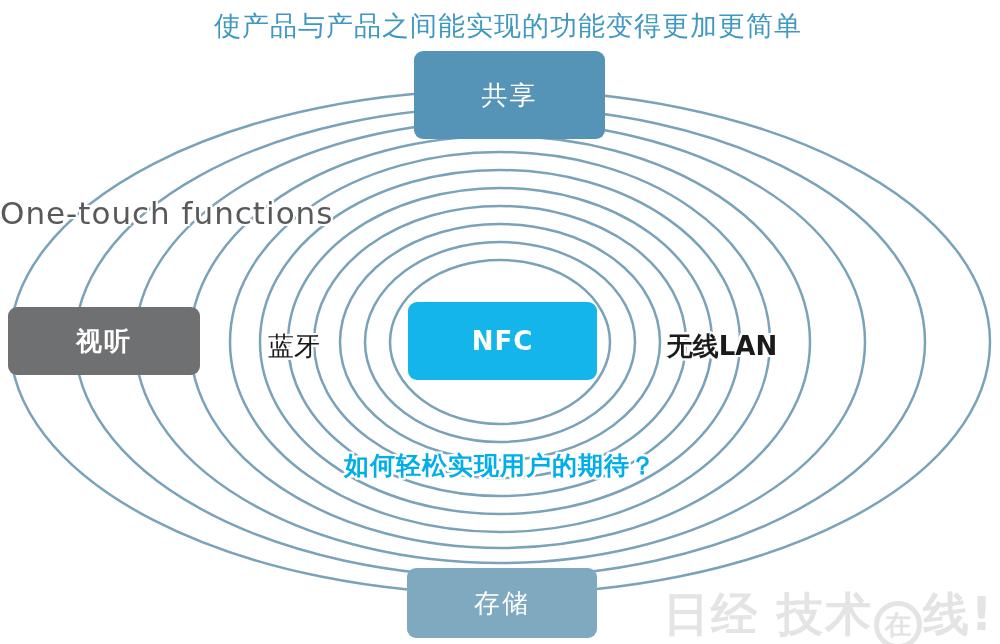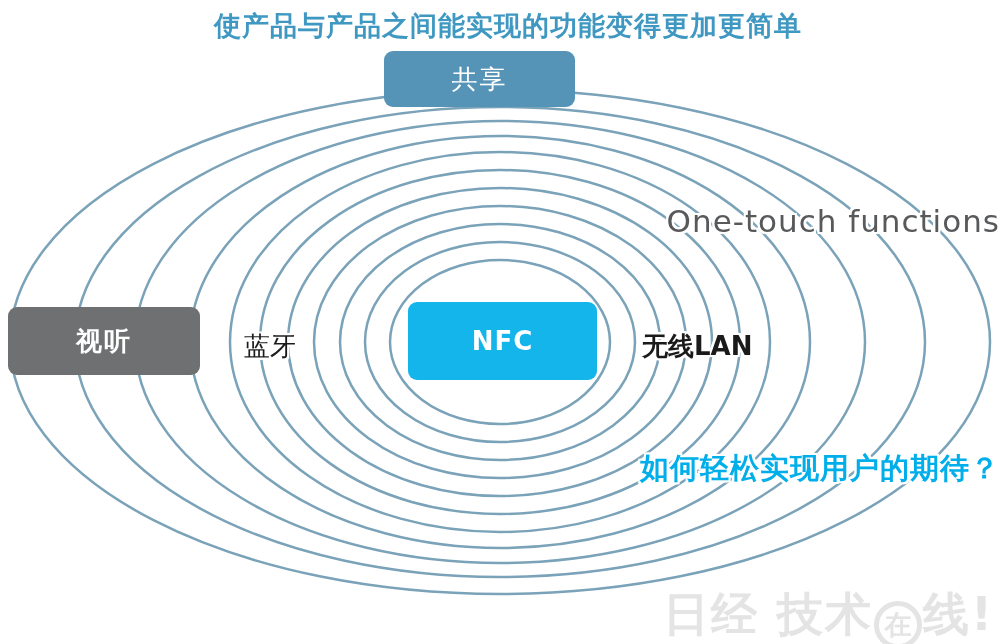--- a/index.html
+++ b/index.html
@@ -14,49 +14,49 @@
   #rings-svg{position:absolute;left:0;top:0;width:1000px;height:644px;z-index:1;}
   #rings-svg ellipse{fill:none;stroke:var(--ring);stroke-width:2.5px;}
 
   .halo{
     text-shadow:-2px -2px 0 #fff,2px -2px 0 #fff,-2px 2px 0 #fff,2px 2px 0 #fff,
                 -2px 0 0 #fff,2px 0 0 #fff,0 -2px 0 #fff,0 2px 0 #fff,0 0 4px #fff;
   }
 
   .diagram-title{
     position:absolute;left:16px;right:0;top:8px;z-index:2;
-    text-align:center;font-size:27px;font-weight:bold;color:var(--title);letter-spacing:1px;
+    text-align:center;font-size:27px;font-weight:normal;color:var(--title);letter-spacing:1px;
   }
 
   .node{
     position:absolute;z-index:3;border-radius:9px;
     display:flex;align-items:center;justify-content:center;
     color:#fff;font-size:26px;letter-spacing:2px;
   }
-  .node-top{left:384px;top:51px;width:191px;height:56px;background:var(--top_box);text-align:center;}
+  .node-top{left:414px;top:51px;width:191px;height:88px;background:var(--top_box);text-align:center;}
   .node-left{left:8px;top:307px;width:192px;height:68px;background:var(--left_box);font-weight:bold;}
   .node-right{left:801px;top:310px;width:190px;height:64px;background:var(--right_box);}
   .node-bottom{left:407px;top:568px;width:190px;height:70px;background:var(--bottom_box);}
   .node-center{left:408px;top:302px;width:189px;height:78px;background:var(--nfc_box);
                font-size:26px;font-weight:bold;letter-spacing:1px;}
 
   .one-touch{
-    position:absolute;left:0;right:0;top:195px;z-index:2;text-align:right;
-    font-size:31px;color:var(--ring_label);letter-spacing:1px;margin-top:8px;
+    position:absolute;left:0;right:0;top:195px;z-index:2;text-align:left;
+    font-size:31px;color:var(--ring_label);letter-spacing:1px;
   }
   .inner-label{
-    position:absolute;top:329px;z-index:2;text-align:left;
+    position:absolute;top:329px;z-index:2;text-align:center;
     font-size:26px;color:var(--label_dark);
   }
   .inner-label.left{left:244px;width:100px;}
   .inner-label.right{left:642px;width:160px;font-weight:bold;}
 
   .question{
-    position:absolute;left:0;right:0;top:449px;z-index:2;text-align:right;
-    font-size:29px;font-weight:bold;color:var(--question);letter-spacing:1px;
+    position:absolute;left:0;right:0;top:449px;z-index:2;text-align:center;
+    font-size:25px;font-weight:bold;color:var(--question);letter-spacing:1px;
   }
 
   .watermark{
     position:absolute;right:6px;top:584px;z-index:0;white-space:nowrap;
     font-size:46px;font-weight:bold;color:var(--watermark);letter-spacing:2px;
   }
   .watermark .circle{
     display:inline-flex;align-items:center;justify-content:center;
     width:38px;height:38px;border:5px solid var(--watermark);border-radius:50%;
     font-size:27px;letter-spacing:0;vertical-align:-4px;margin:0 1px;
@@ -92,18 +92,21 @@
 
   <div class="node node-top">
     <span>共享</span>
   </div>
   <div class="node node-left">
     <span>视听</span>
   </div>
   <div class="node node-center">
     <span>NFC</span>
   </div>
+  <div class="node node-bottom">
+    <span>存储</span>
+  </div>
 
   <div class="watermark">
     <span>日经 技术</span><span class="circle">在</span><span>线!</span>
   </div>
 
 </div>
 
 </body></html>

